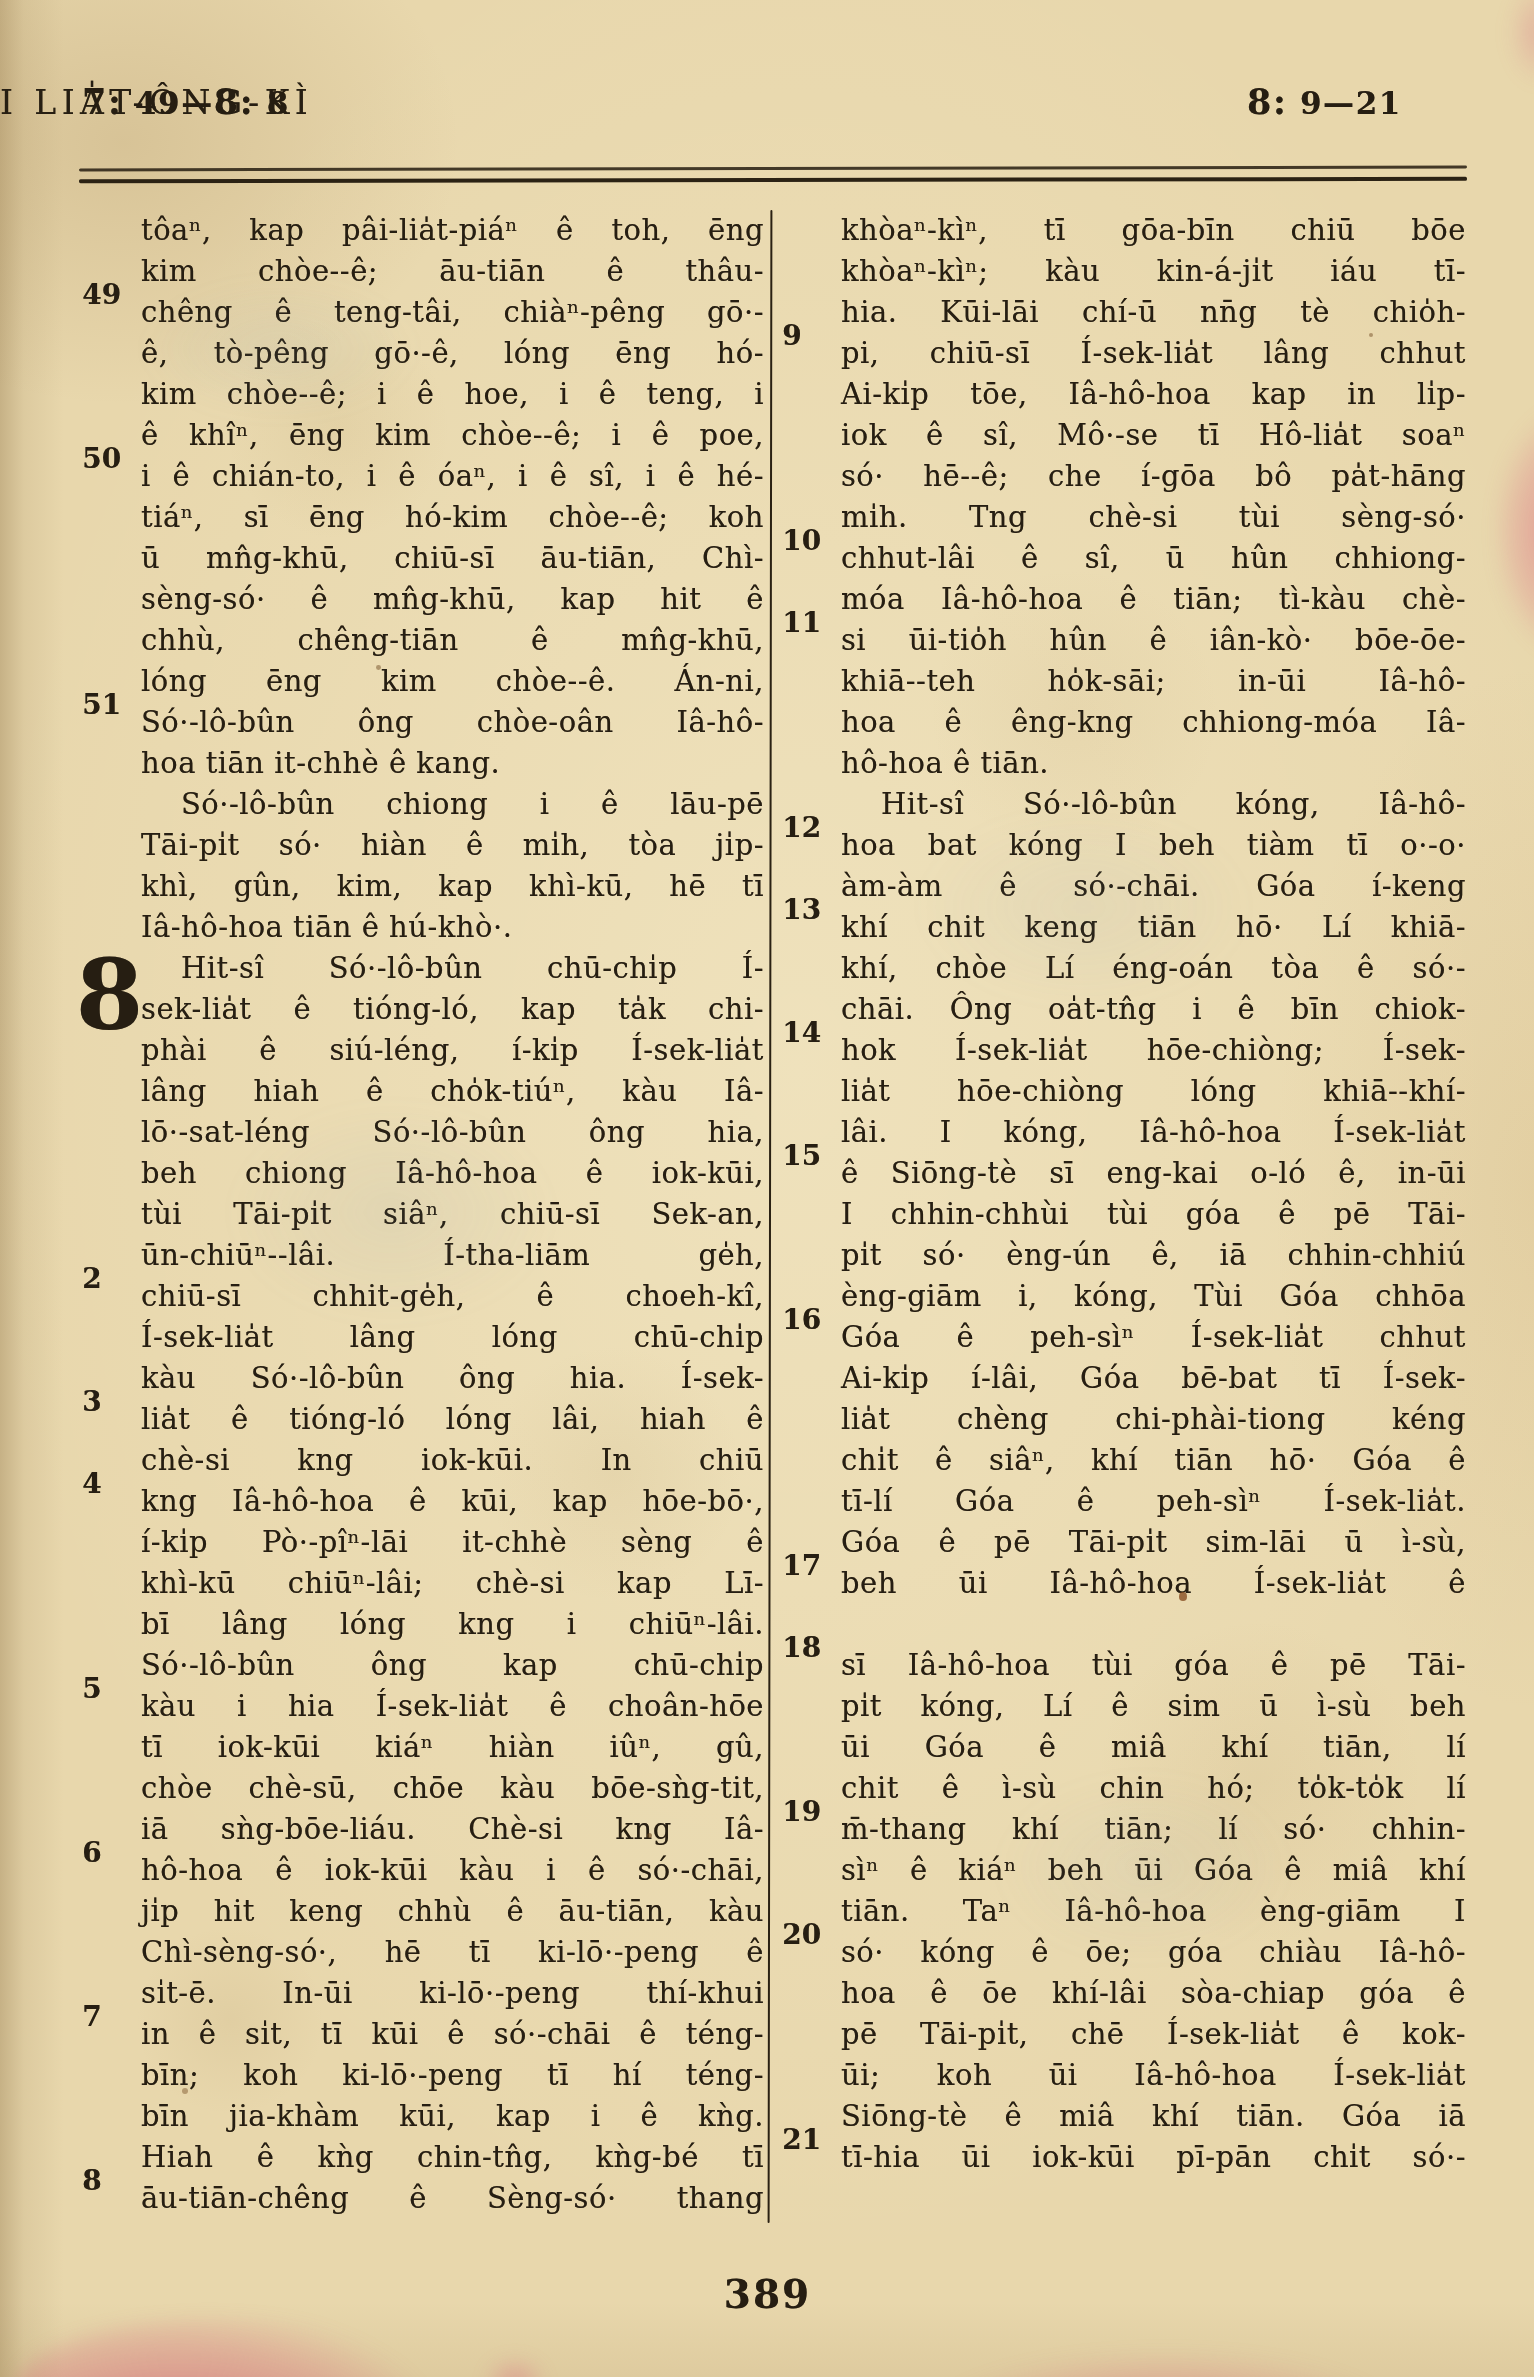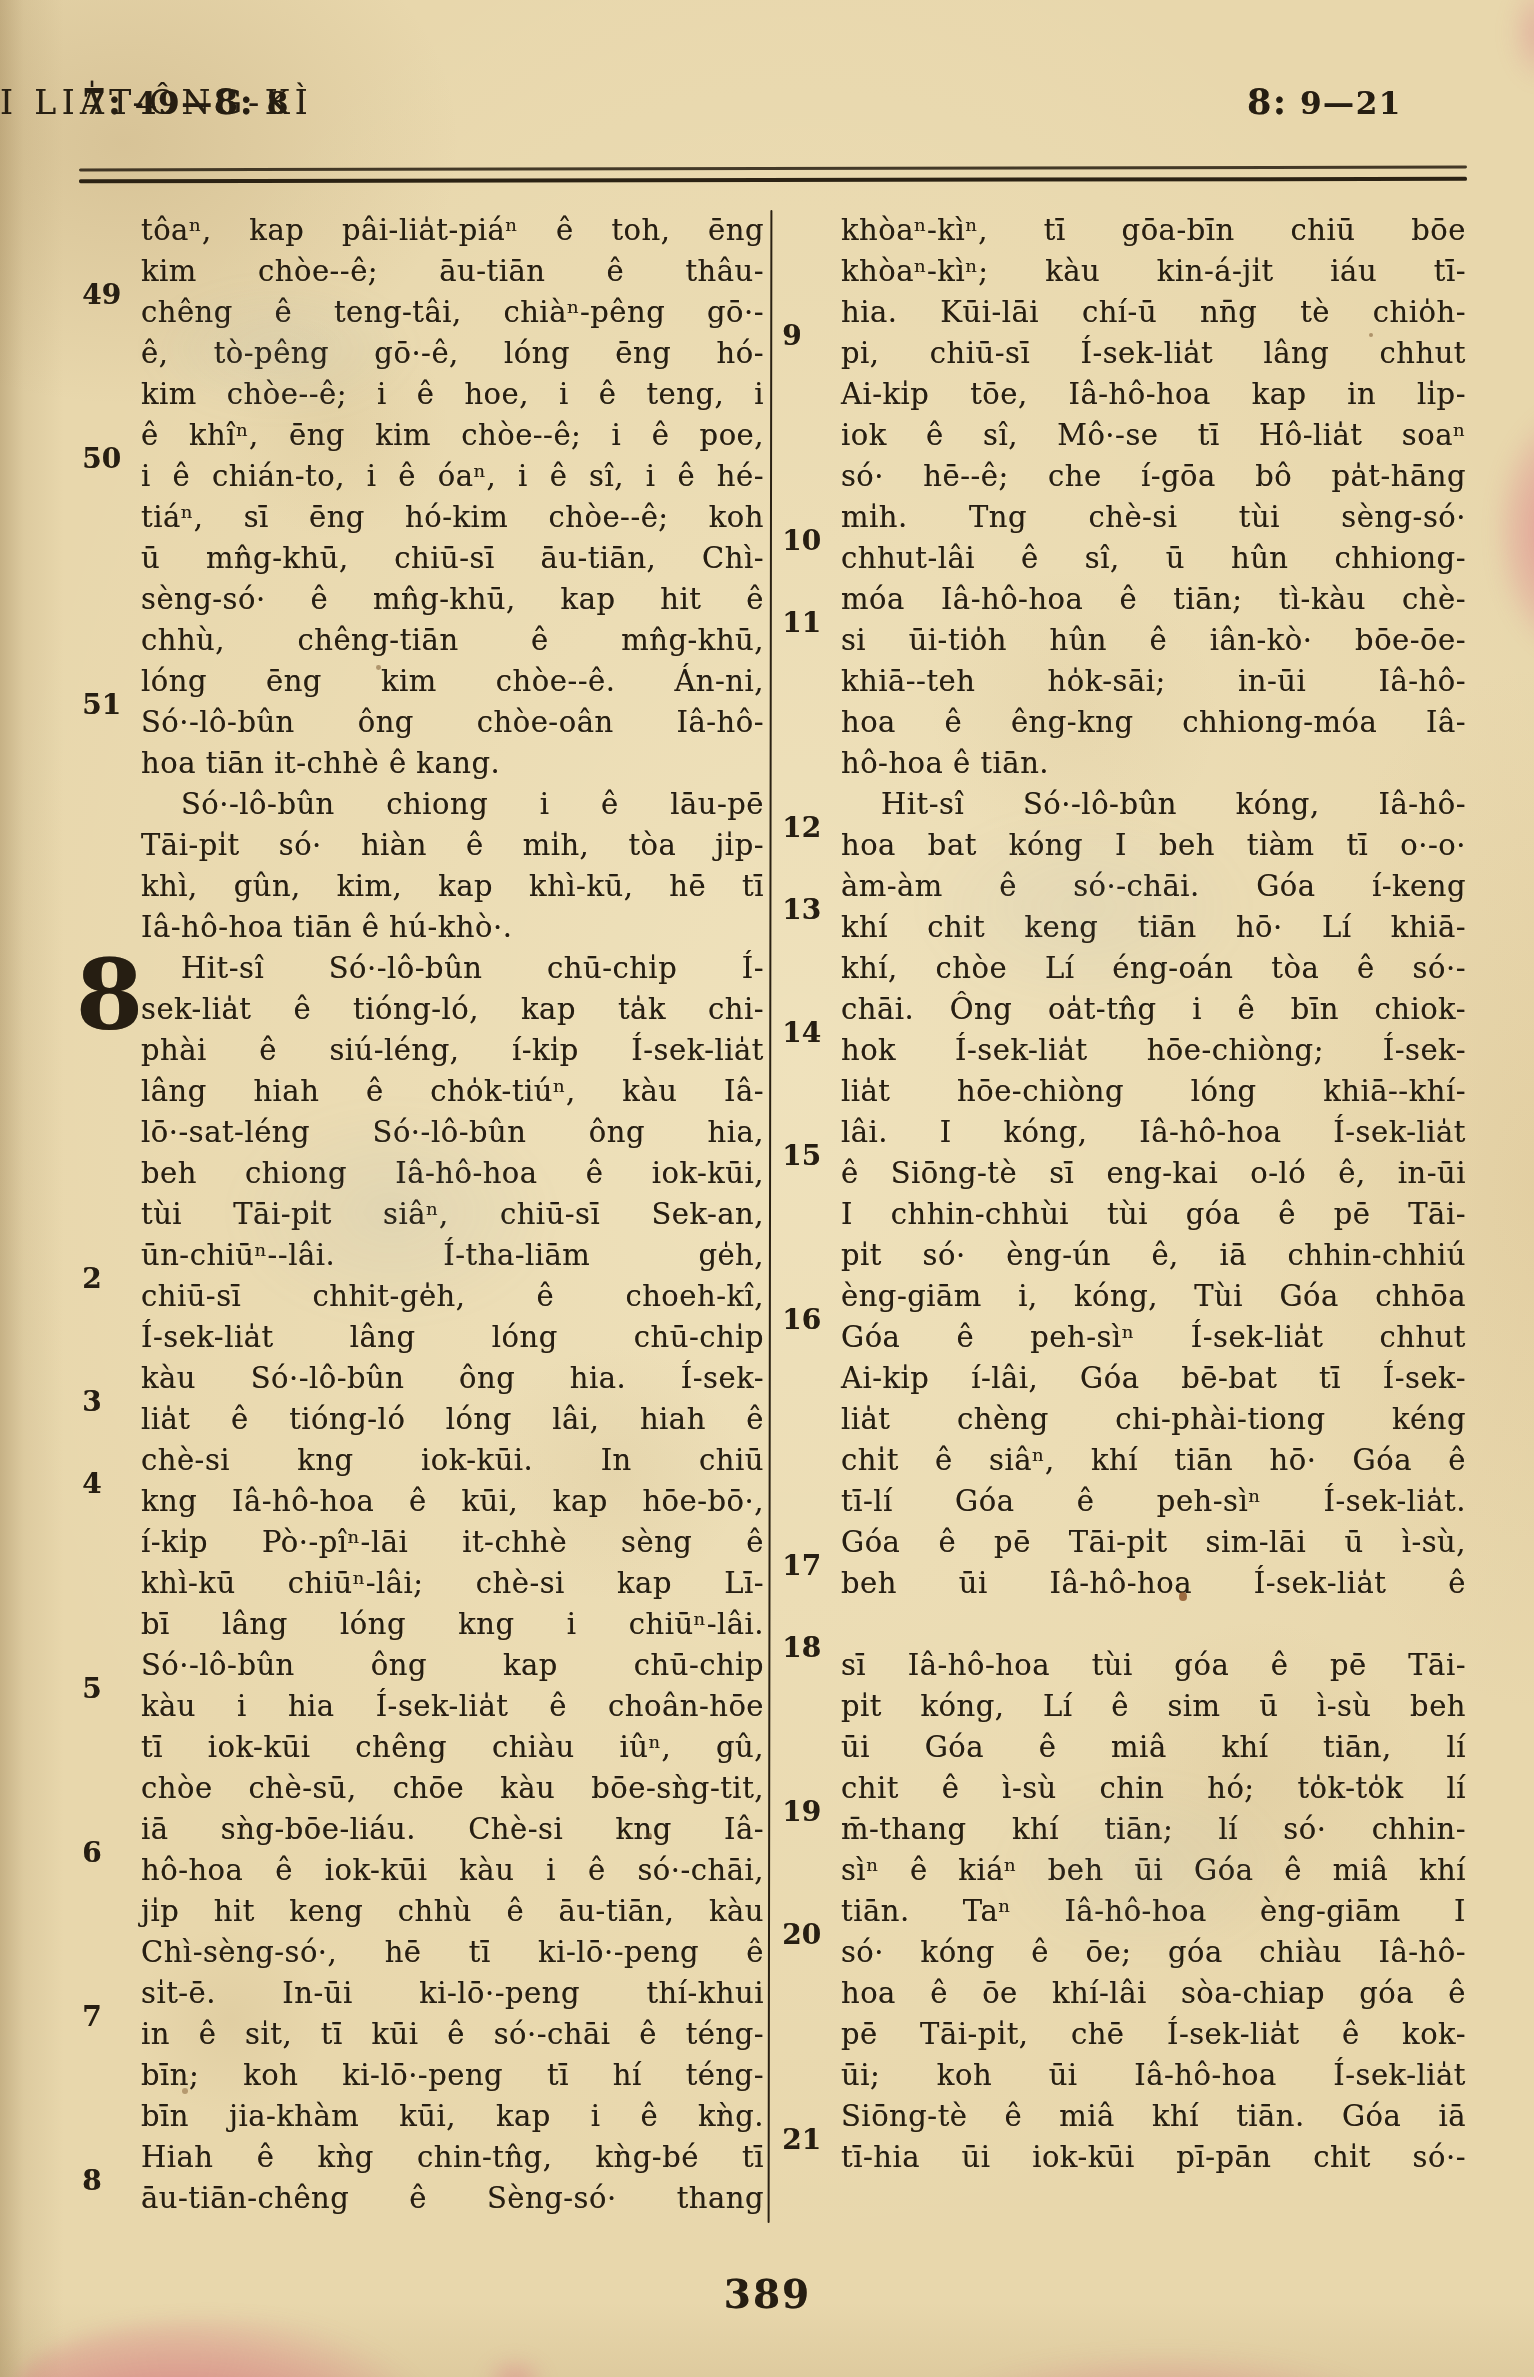--- a/index.html
+++ b/index.html
@@ -147,21 +147,21 @@
         <div class="line"><span>Í-sek-lia̍t lâng lóng chū-chi̍p</span></div>
         <div class="line"><span class="vnum">3</span><span>kàu Só·-lô-bûn ông hia.  Í-sek-</span></div>
         <div class="line"><span>lia̍t ê tióng-ló lóng lâi, hiah ê</span></div>
         <div class="line"><span class="vnum">4</span><span>chè-si kng iok-kūi.  In chiū</span></div>
         <div class="line"><span>kng Iâ-hô-hoa ê kūi, kap hōe-bō·,</span></div>
         <div class="line"><span>í-ki̍p Pò·-pîⁿ-lāi it-chhè sèng ê</span></div>
         <div class="line"><span>khì-kū chiūⁿ-lâi; chè-si kap Lī-</span></div>
         <div class="line"><span>bī lâng lóng kng i chiūⁿ-lâi.</span></div>
         <div class="line"><span class="vnum">5</span><span>Só·-lô-bûn ông kap chū-chi̍p</span></div>
         <div class="line"><span>kàu i hia Í-sek-lia̍t ê choân-hōe</span></div>
-        <div class="line"><span>tī iok-kūi chêng chiàu iûⁿ, gû,</span></div>
+        <div class="line"><span>tī iok-kūi kiáⁿ hiàn iûⁿ, gû,</span></div>
         <div class="line"><span>chòe chè-sū, chōe kàu bōe-sǹg-tit,</span></div>
         <div class="line"><span class="vnum">6</span><span>iā sǹg-bōe-liáu.  Chè-si kng Iâ-</span></div>
         <div class="line"><span>hô-hoa ê iok-kūi kàu i ê só·-chāi,</span></div>
         <div class="line"><span>ji̍p hit keng chhù ê āu-tiān, kàu</span></div>
         <div class="line"><span>Chì-sèng-só·, hē tī ki-lō·-peng ê</span></div>
         <div class="line"><span class="vnum">7</span><span>si̍t-ē.  In-ūi ki-lō·-peng thí-khui</span></div>
         <div class="line"><span>in ê si̍t, tī kūi ê só·-chāi ê téng-</span></div>
         <div class="line"><span>bīn; koh ki-lō·-peng tī hí téng-</span></div>
         <div class="line"><span>bīn jia-khàm kūi, kap i ê kǹg.</span></div>
         <div class="line"><span class="vnum">8</span><span>Hiah ê kǹg chin-tn̂g, kǹg-bé tī</span></div>

